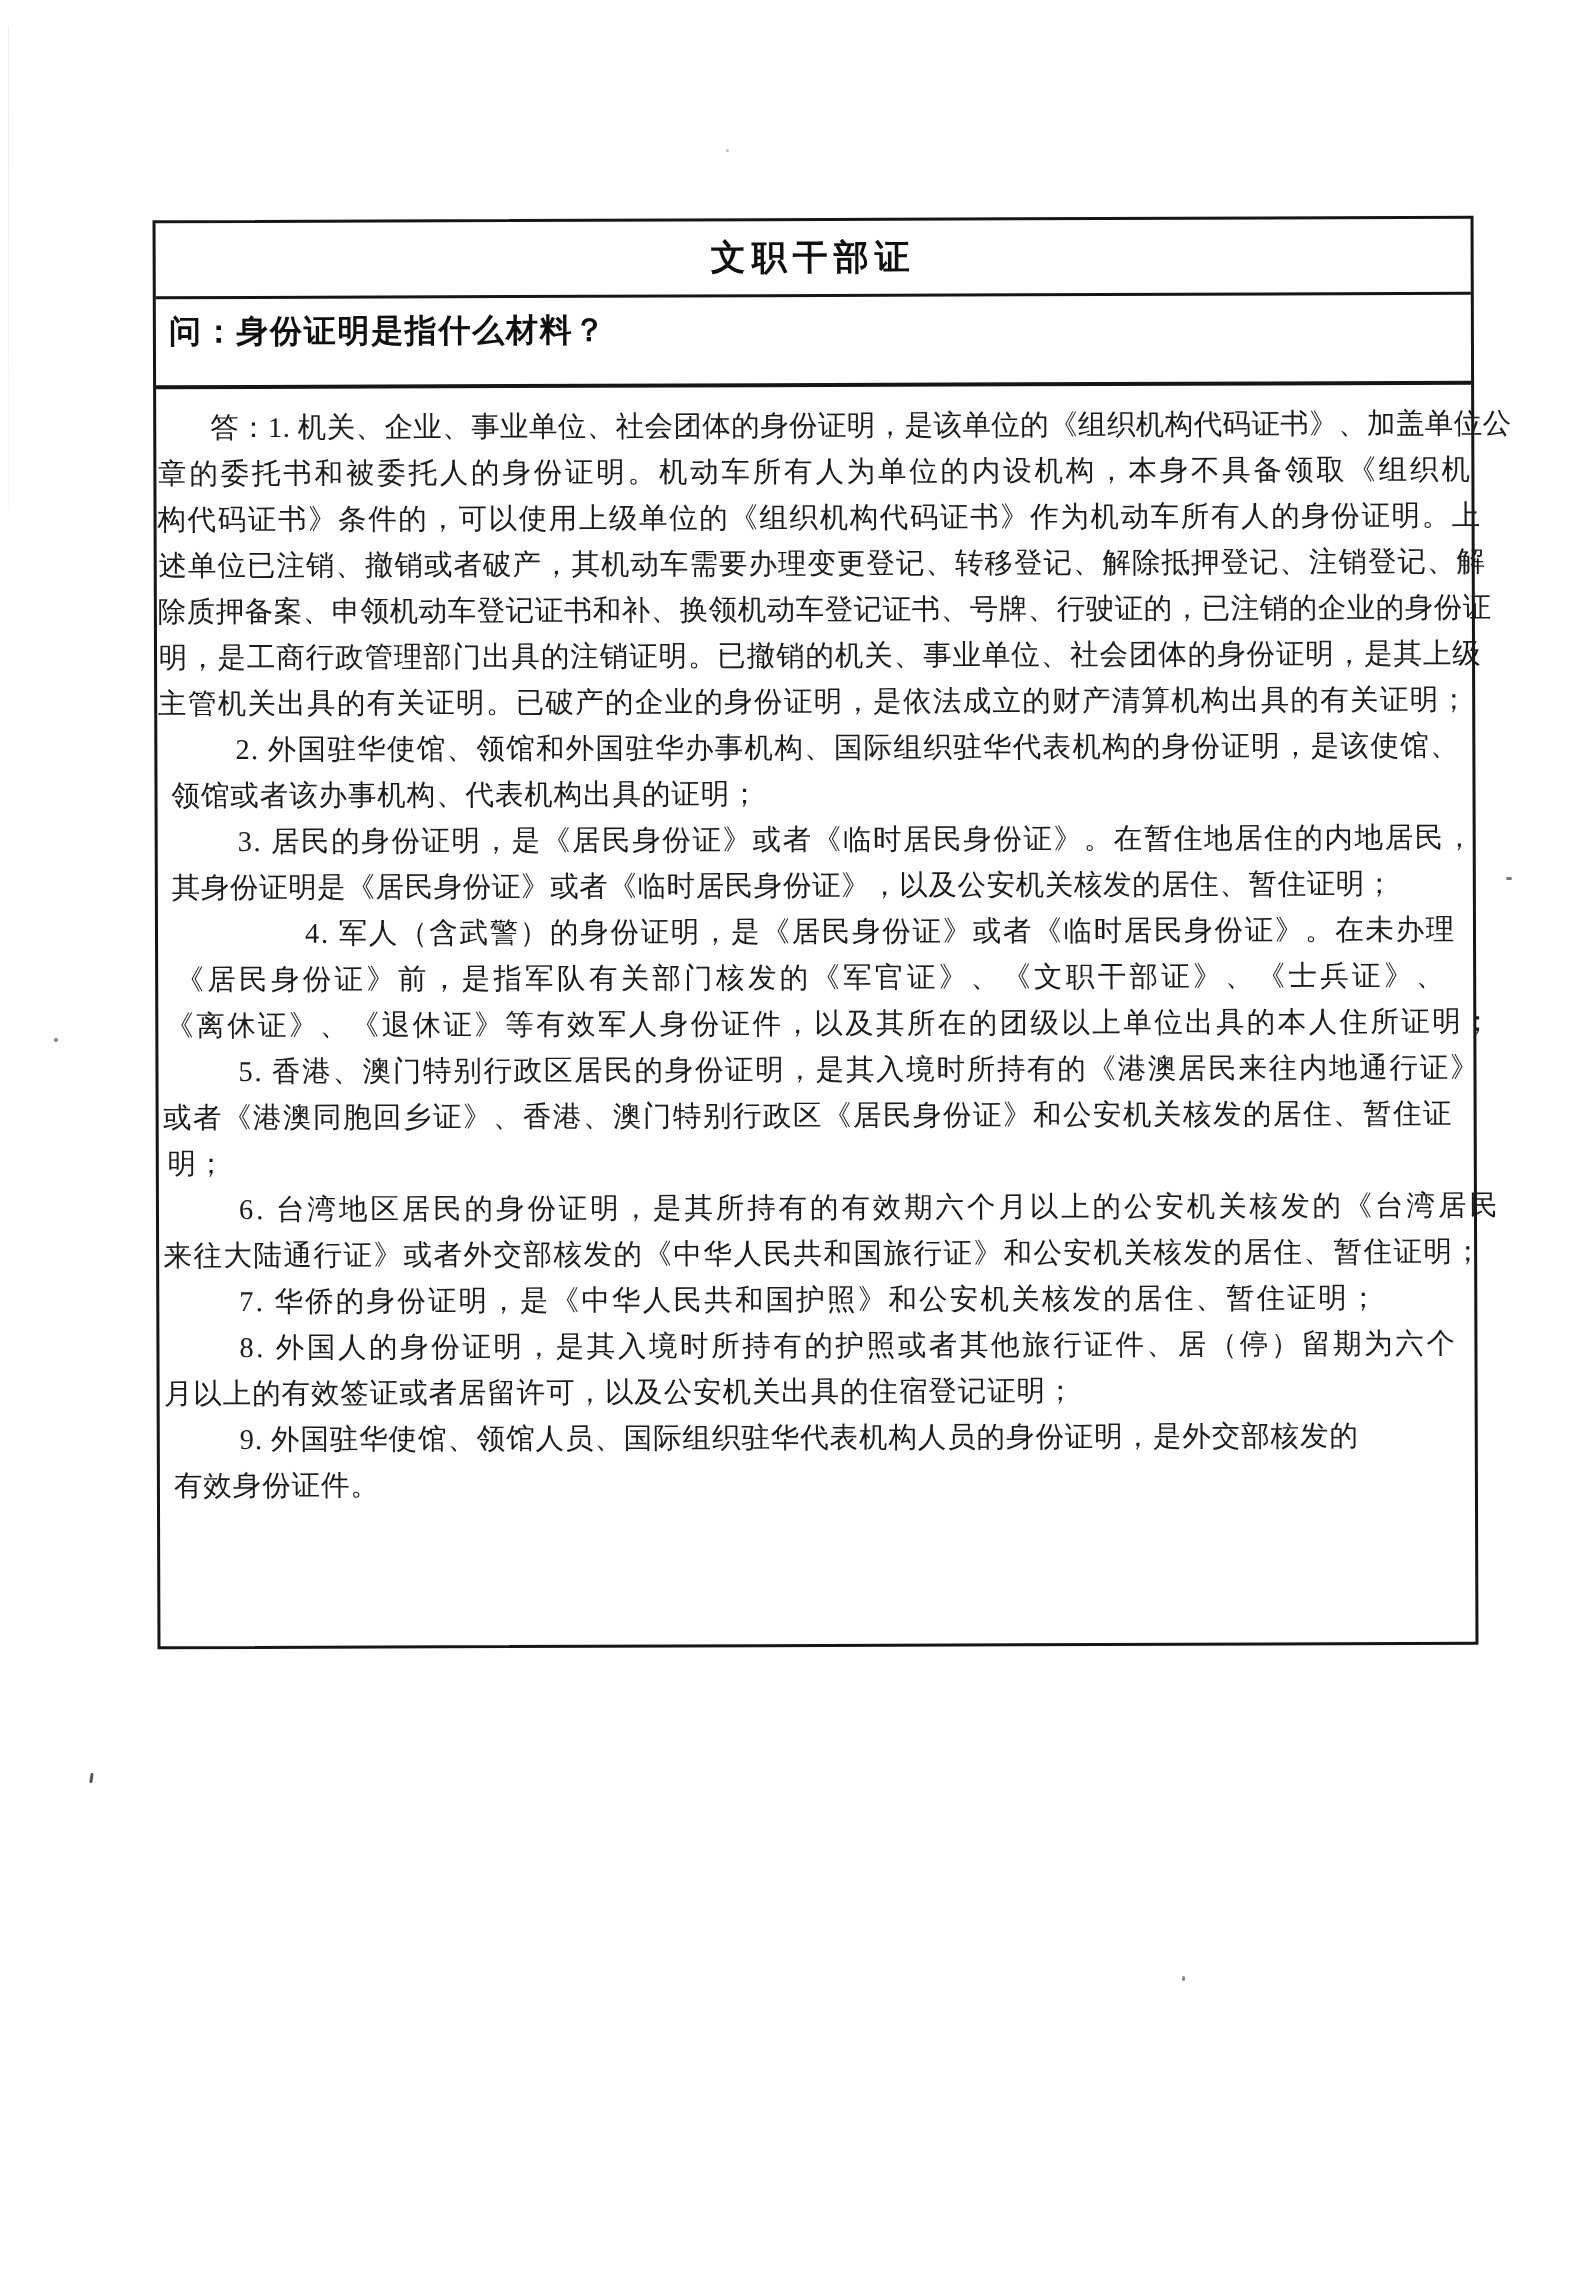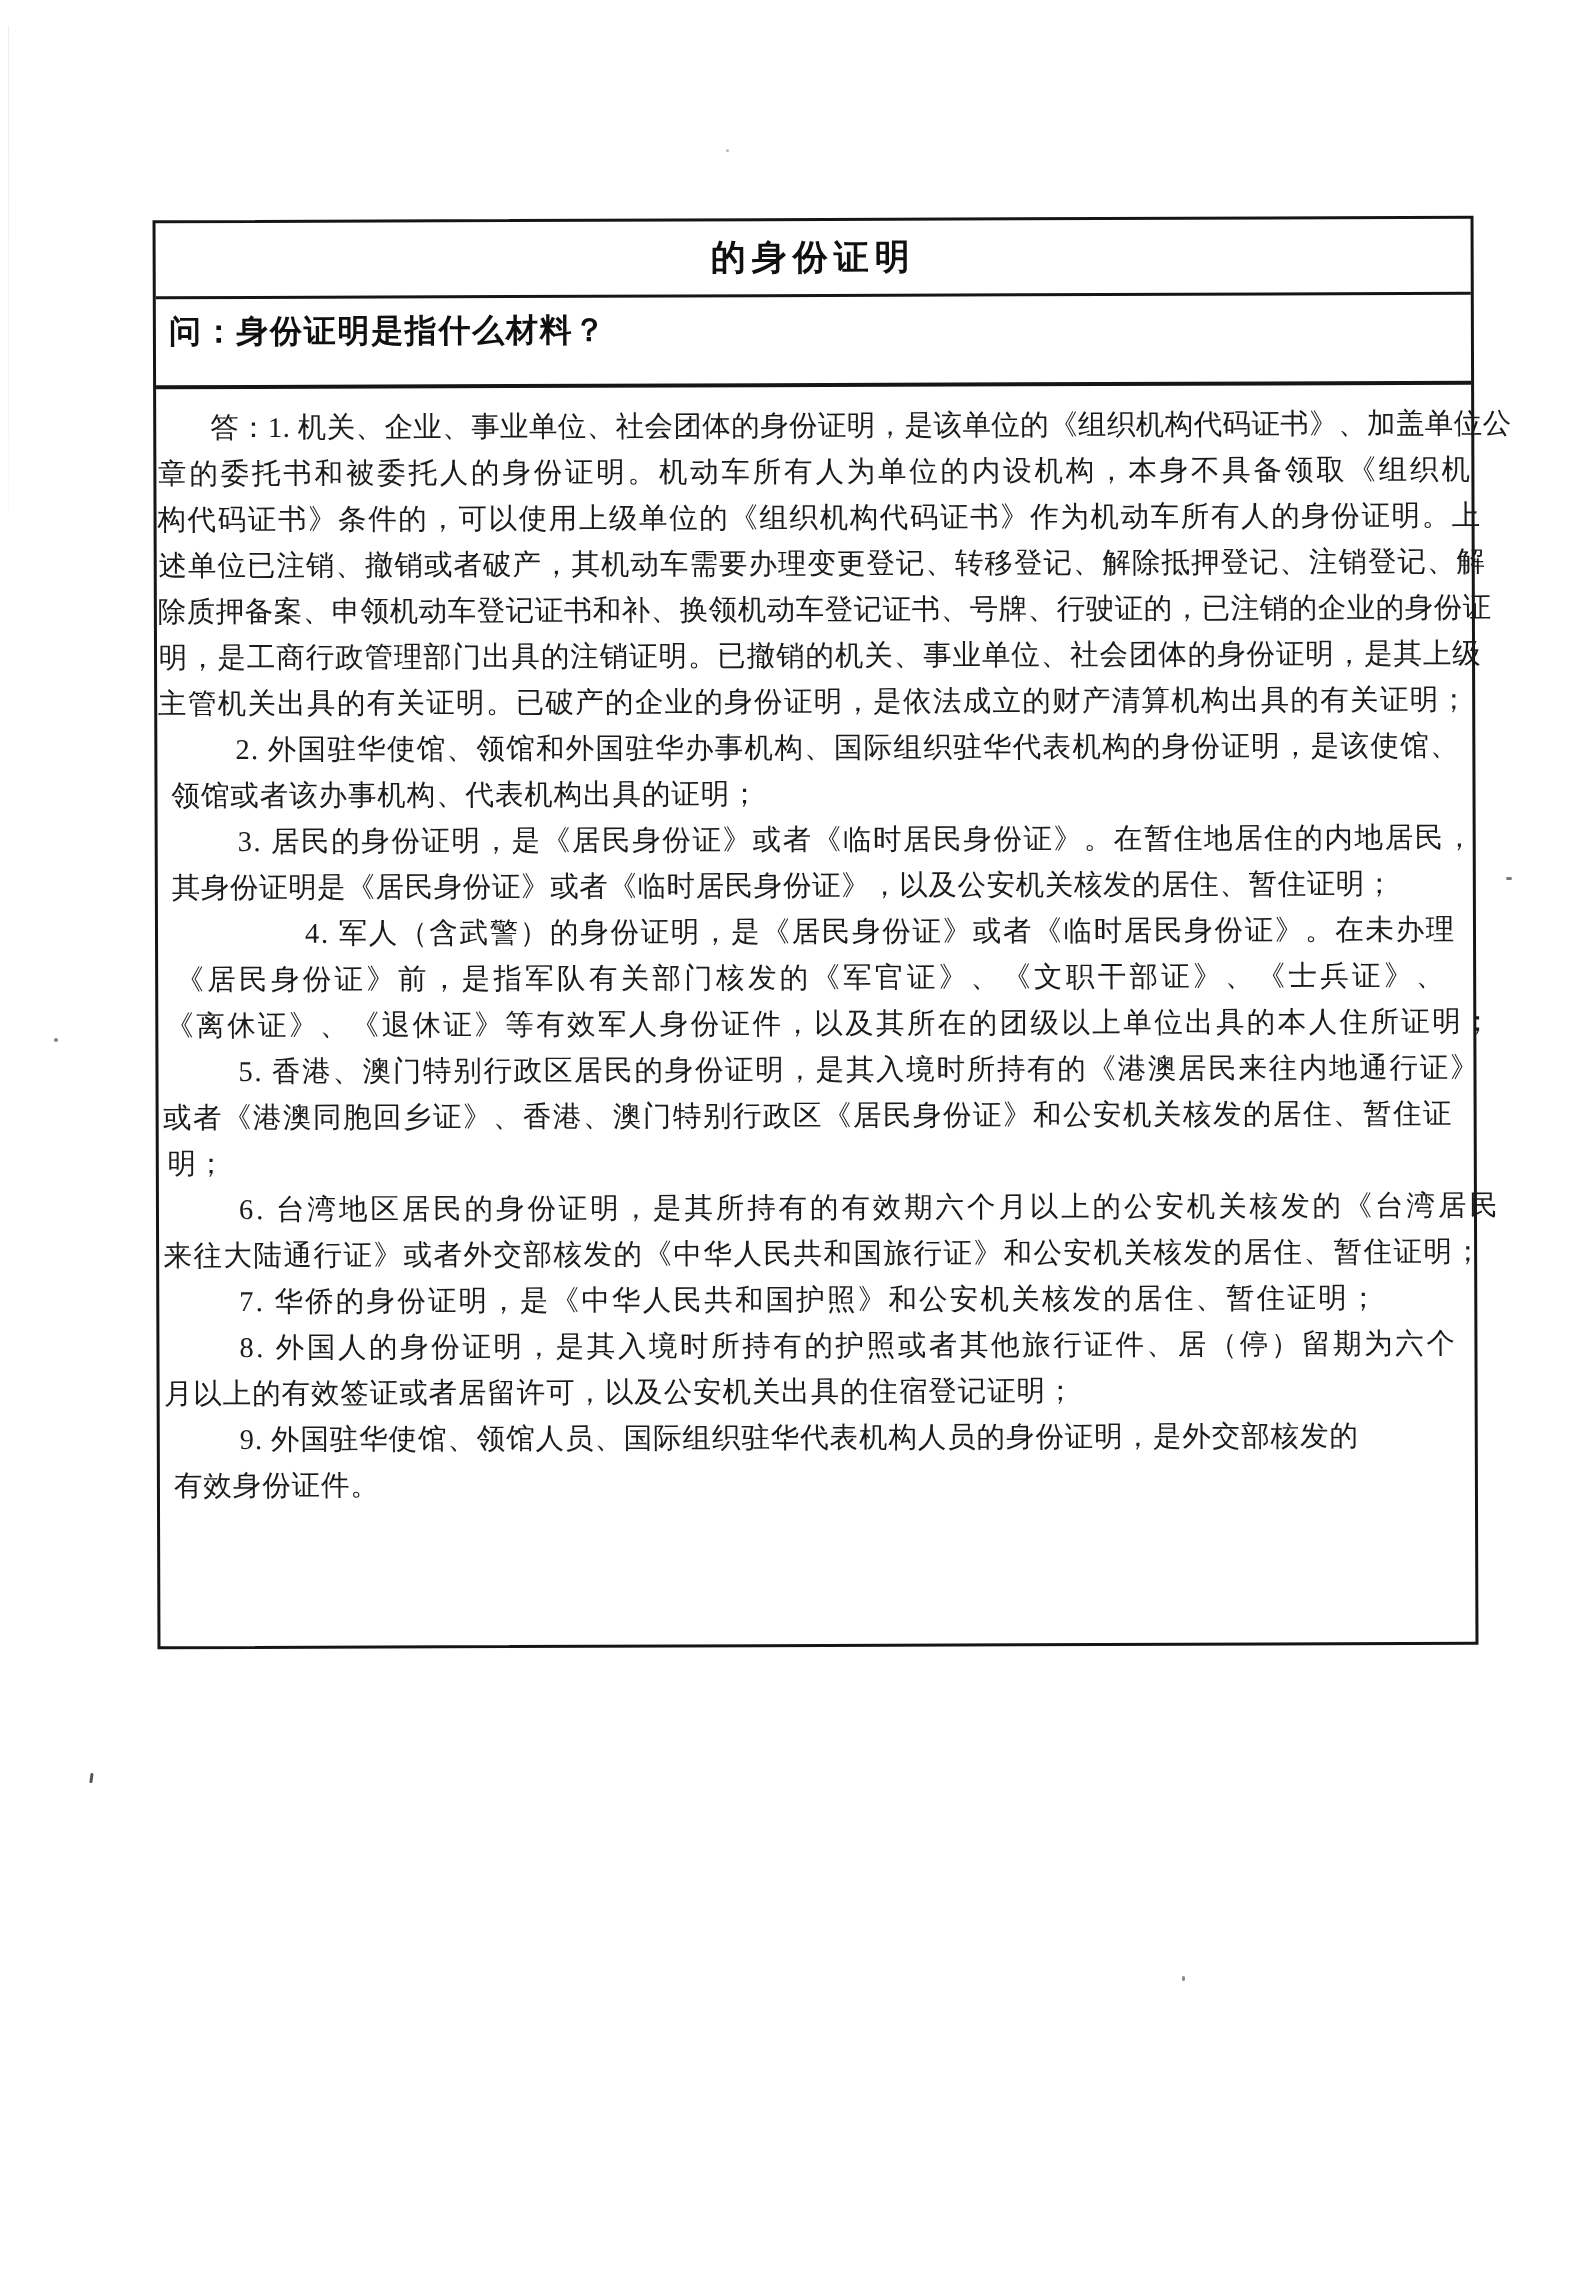--- a/index.html
+++ b/index.html
@@ -80,21 +80,21 @@
 <div class="speck sp-b"></div>
 <div class="speck sp-c"></div>
 <div class="speck sp-d"></div>
 <div class="speck sp-e"></div>
 <div class="speck sp-f"></div>
 <div class="speck sp-g"></div>
 <div class="speck sp-h"></div>
 
 <div class="doc-table">
   <div class="header-row">
-    <span class="doc-title">的身份证明</span>
+    <span class="doc-title">文职干部证</span>
   </div>
   <div class="question-row">
     <span class="question-text">问：身份证明是指什么材料？</span>
   </div>
   <div class="answer-row">
     <div class="answer-body">
         <div class="ans-line" style="padding-left: 54px; letter-spacing: 0.4px;">答：1. 机关、企业、事业单位、社会团体的身份证明，是该单位的《组织机构代码证书》、加盖单位公</div>
         <div class="ans-line" style="padding-left: 1.7px; letter-spacing: 2.8px;">章的委托书和被委托人的身份证明。机动车所有人为单位的内设机构，本身不具备领取《组织机</div>
         <div class="ans-line" style="padding-left: 0.9px; letter-spacing: 1.6px;">构代码证书》条件的，可以使用上级单位的《组织机构代码证书》作为机动车所有人的身份证明。上</div>
         <div class="ans-line" style="padding-left: 1.7px; letter-spacing: 1px;">述单位已注销、撤销或者破产，其机动车需要办理变更登记、转移登记、解除抵押登记、注销登记、解</div>

